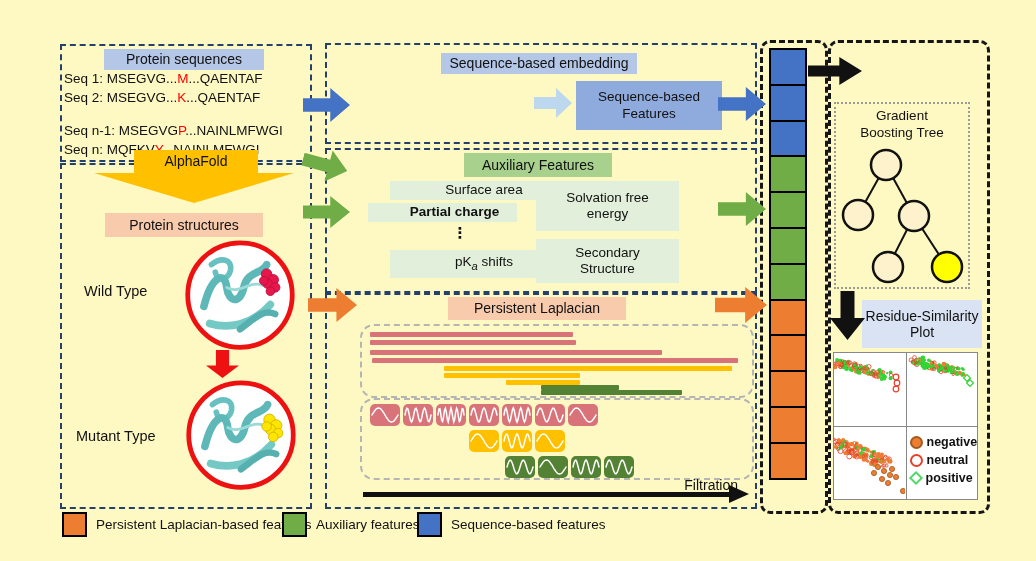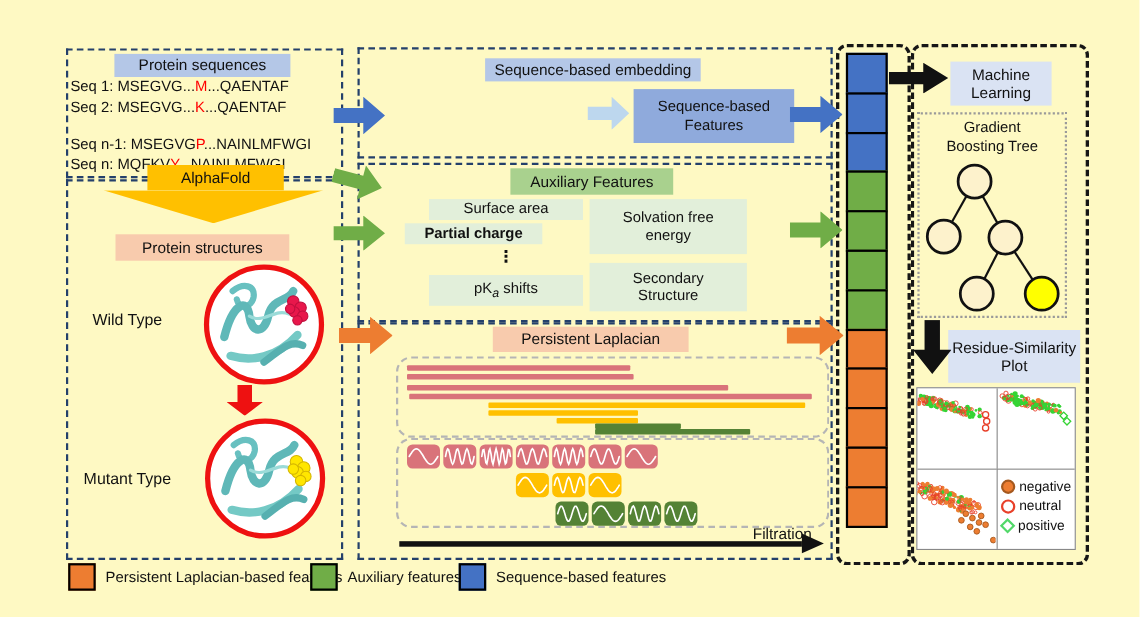--- a/index.html
+++ b/index.html
@@ -4,40 +4,40 @@
 <style>
   html,body{margin:0;padding:0;background:#fff;}
   .canvas{position:relative;width:1036px;height:561px;background:#fef9c3;overflow:hidden;
           font-family:"Liberation Sans","DejaVu Sans",sans-serif;color:#111;font-size:13.5px;}
   .abs{position:absolute;}
   .panel{position:absolute;border:2px dashed var(--c-navy);background:transparent;}
   .panel.black{border:3px dashed #161616;border-radius:10px;}
   .hdr{position:absolute;display:flex;align-items:center;justify-content:center;
        text-align:center;font-size:14px;line-height:1.15;}
   .cell{position:absolute;display:flex;align-items:center;justify-content:center;
-        text-align:center;background:var(--c-green-pale);font-size:13.5px;line-height:1.2;}
+        text-align:center;background:var(--c-green-pale);font-size:13.5px;line-height:1.2;padding-left:24px;}
   .bluebox{position:absolute;display:flex;align-items:center;justify-content:center;
         text-align:center;background:var(--c-blue-mid);font-size:13.5px;line-height:1.25;}
   .barrow{position:absolute;clip-path:polygon(0 30%,58% 30%,58% 0,100% 50%,58% 100%,58% 70%,0 70%);z-index:6;}
   .barrow.down{clip-path:polygon(30% 0,70% 0,70% 55%,100% 55%,50% 100%,0 55%,30% 55%);}
   .seq-line{white-space:nowrap;font-size:13.5px;line-height:19px;}
   .seq-line.gap{margin-top:14px;}
   .seq-line .mut{color:#ff0000;}
   .rounded-dash{position:absolute;border:2px dashed #b5b5b5;border-radius:14px;}
   .hbar{position:absolute;height:5px;border-radius:1px;}
   .wavebox{position:absolute;width:30px;height:22px;border-radius:5px;}
   .side-label{position:absolute;text-align:right;font-size:14px;line-height:17px;}
   .vec-cell{width:38px;height:37.8px;border:2px solid #000;box-sizing:border-box;}
   .vec-cell + .vec-cell{margin-top:-2px;}
   .rs-grid{position:absolute;display:grid;grid-template-columns:1fr 1fr;grid-template-rows:1fr 1fr;
            border:1px solid #888;background:#fff;}
   .rs-cell{position:relative;}
   .rs-cell.bl{border-top:1px solid #888;}
   .rs-cell.tr{border-left:1px solid #888;}
-  .rs-cell.br{border-top:1px solid #888;border-left:1px solid #888;}
+  .rs-cell.br{border-top:1px solid #888;border-left:1px solid #888;font-weight:bold;}
   .rs-legend{position:absolute;left:3px;top:8px;display:flex;flex-direction:column;gap:4px;}
   .rs-li{display:flex;align-items:center;gap:4px;font-size:12.5px;}
   .mk{flex:0 0 auto;}
   .mk-filled-circle{width:13px;height:13px;border-radius:50%;background:var(--c-orange);border:2px solid #a5591f;box-sizing:border-box;}
   .mk-open-circle{width:13px;height:13px;border-radius:50%;border:2.5px solid #e8402a;background:#fff;box-sizing:border-box;}
   .mk-open-diamond{width:10px;height:10px;border:2.5px solid #52d869;background:#fff;transform:rotate(45deg);box-sizing:border-box;margin:1px;}
   .bl-item{position:absolute;top:512px;display:flex;align-items:center;}
   .bl-sq{width:25px;height:25px;border:2px solid #000;box-sizing:border-box;}
   .bl-label{margin-left:9px;font-size:13.5px;}
   svg{display:block;}
@@ -233,21 +233,20 @@
       <div class="vec-cell" style="background: rgb(112, 173, 71);"></div>
       <div class="vec-cell" style="background: rgb(112, 173, 71);"></div>
       <div class="vec-cell" style="background: rgb(237, 125, 49);"></div>
       <div class="vec-cell" style="background: rgb(237, 125, 49);"></div>
       <div class="vec-cell" style="background: rgb(237, 125, 49);"></div>
       <div class="vec-cell" style="background: rgb(237, 125, 49);"></div>
       <div class="vec-cell" style="background: rgb(237, 125, 49);"></div>
     </div>
 
   <div class="panel black" style="left:828px;top:40px;width:156px;height:468px;"></div>
-  <div class="hdr" style="left:864px;top:56px;width:92px;height:40px;background:var(--c-lavender);">Machine Learning</div>
 
   <div class="abs" style="left:834px;top:102px;width:136px;height:187px;border:2px dotted #9a9a9a;box-sizing:border-box;"></div>
   <div class="abs" style="left:834px;top:107px;width:136px;text-align:center;font-size:13.5px;line-height:17px;padding:0 14px;box-sizing:border-box;">Gradient Boosting Tree</div>
   <svg class="abs" style="left:834px;top:102px;" width="136" height="187" viewBox="0 0 136 187">
     <g stroke="#111" stroke-width="2">
       <line x1="52" y1="63" x2="24" y2="113"></line>
       <line x1="52" y1="63" x2="80" y2="114"></line>
       <line x1="80" y1="114" x2="54" y2="165"></line>
       <line x1="80" y1="114" x2="113" y2="165"></line>
     </g>

